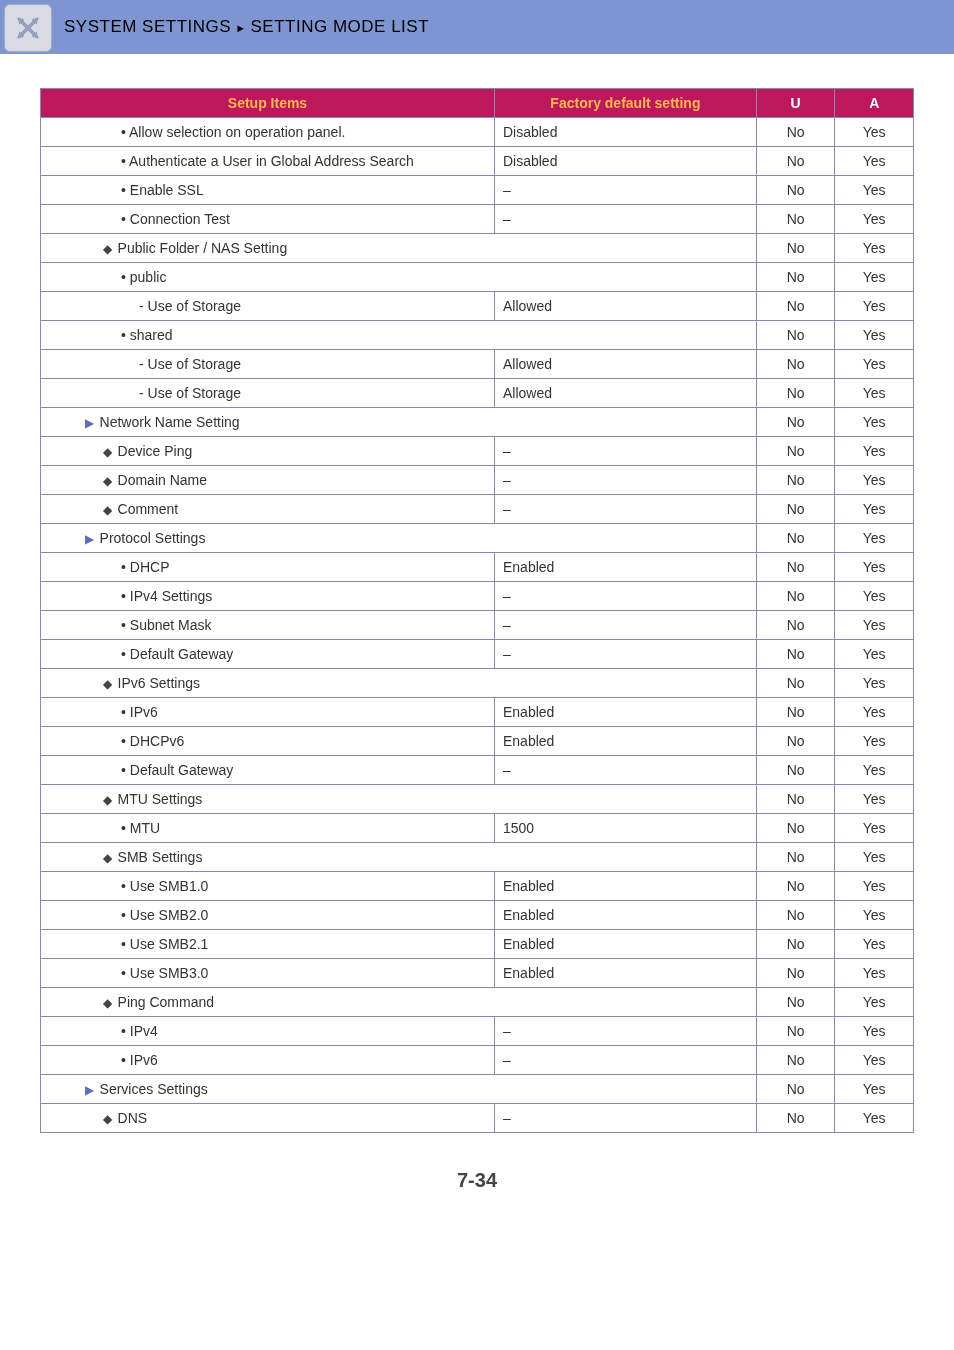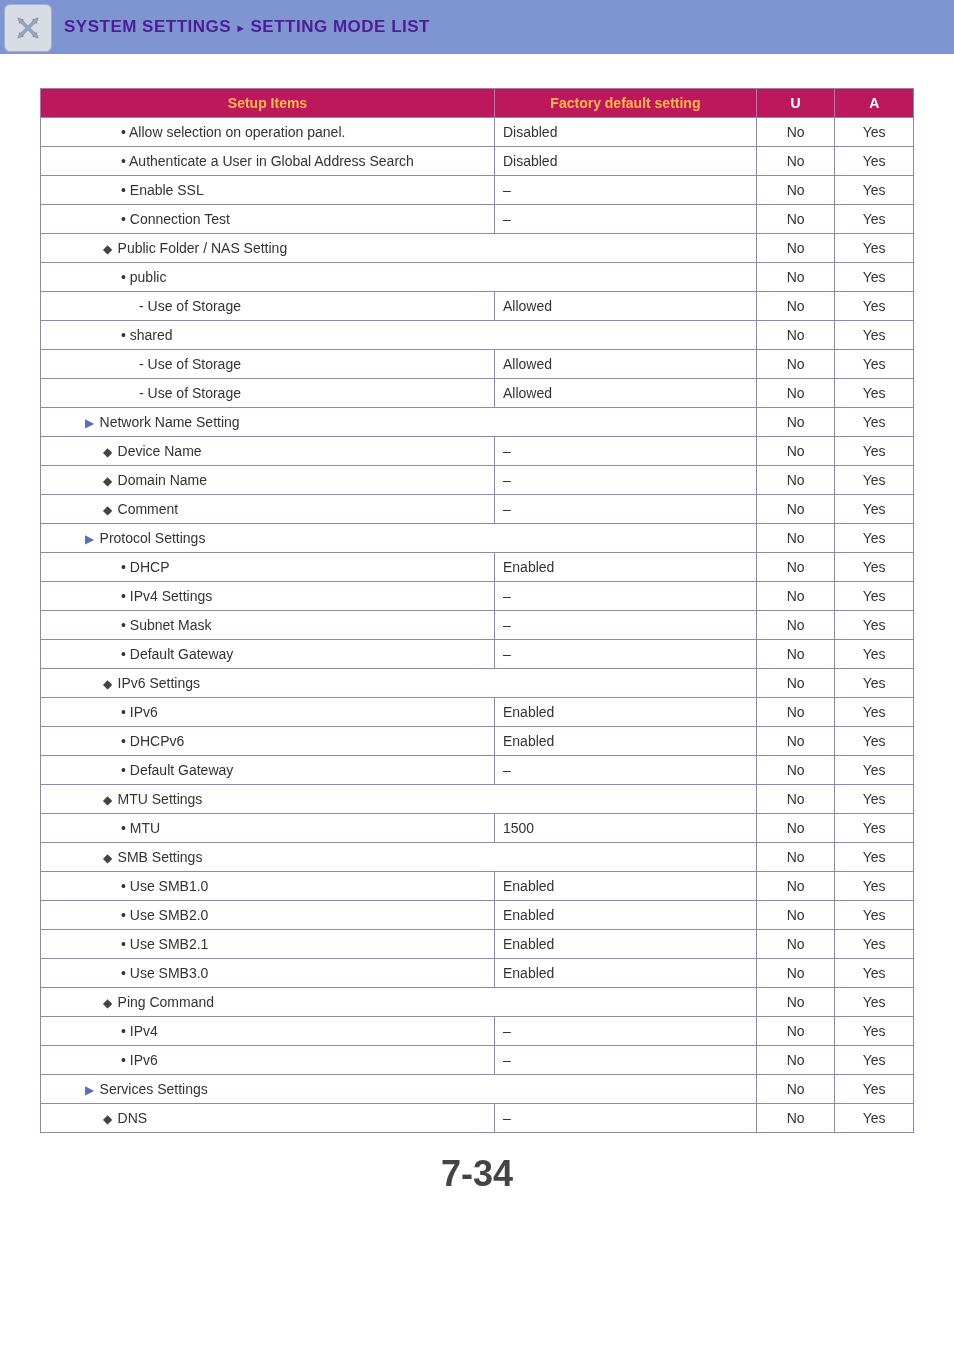--- a/index.html
+++ b/index.html
@@ -13,22 +13,22 @@
   }
   .header-band {
     background: #7f95d1;
     height: 54px;
     display: flex;
     align-items: center;
     padding-left: 64px;
     position: relative;
   }
   .header-band .title {
-    color: #4c1d95;
-    font-weight: bold;
+    color: #000000;
+    font-weight: normal;
     font-size: 17px;
     letter-spacing: 0.5px;
   }
   .tri { font-size: 11px; margin: 0 4px; }
   .icon-box {
     position: absolute;
     left: 4px; top: 4px;
     width: 48px; height: 48px;
     background: #d8dbe4;
     border: 1px solid #a7aec4;
@@ -67,24 +67,24 @@
   td.c-u, td.c-a { text-align: center; }
   td.item { white-space: nowrap; overflow: hidden; }
   .ind2 { padding-left: 36px; text-align: center; }
   .ind3 { padding-left: 54px; }
   .ind4 { padding-left: 72px; }
   .ind5 { padding-left: 90px; }
   .arr { color: #5c6bc0; margin-right: 2px; font-size: 12px; }
   .dia { color: #444; margin-right: 2px; font-size: 12px; }
   .footer {
     text-align: center;
-    font-size: 36px;
+    font-size: 20px;
     font-weight: bold;
     color: #444;
-    margin-top: 10px;
+    margin-top: 26px;
     padding-bottom: 30px;
   }
 </style>
 </head>
 <body>
 
 <div class="header-band">
   <div class="icon-box">
     <svg viewBox="0 0 100 100">
       <g transform="rotate(45 50 50)">
@@ -170,21 +170,21 @@
           <td>Allowed</td>
           <td class="c-u">No</td>
           <td class="c-a">Yes</td>
         </tr>
         <tr>
           <td class="item" colspan="2"><span class="ind2"><span class="arr">▶ </span><span>Network Name Setting</span></span></td>
           <td class="c-u">No</td>
           <td class="c-a">Yes</td>
         </tr>
         <tr>
-          <td class="item"><span class="ind3"><span class="dia">◆ </span><span>Device Name</span></span></td>
+          <td class="item"><span class="ind3"><span class="dia">◆ </span><span>Device Ping</span></span></td>
           <td>–</td>
           <td class="c-u">No</td>
           <td class="c-a">Yes</td>
         </tr>
         <tr>
           <td class="item"><span class="ind3"><span class="dia">◆ </span><span>Domain Name</span></span></td>
           <td>–</td>
           <td class="c-u">No</td>
           <td class="c-a">Yes</td>
         </tr>

